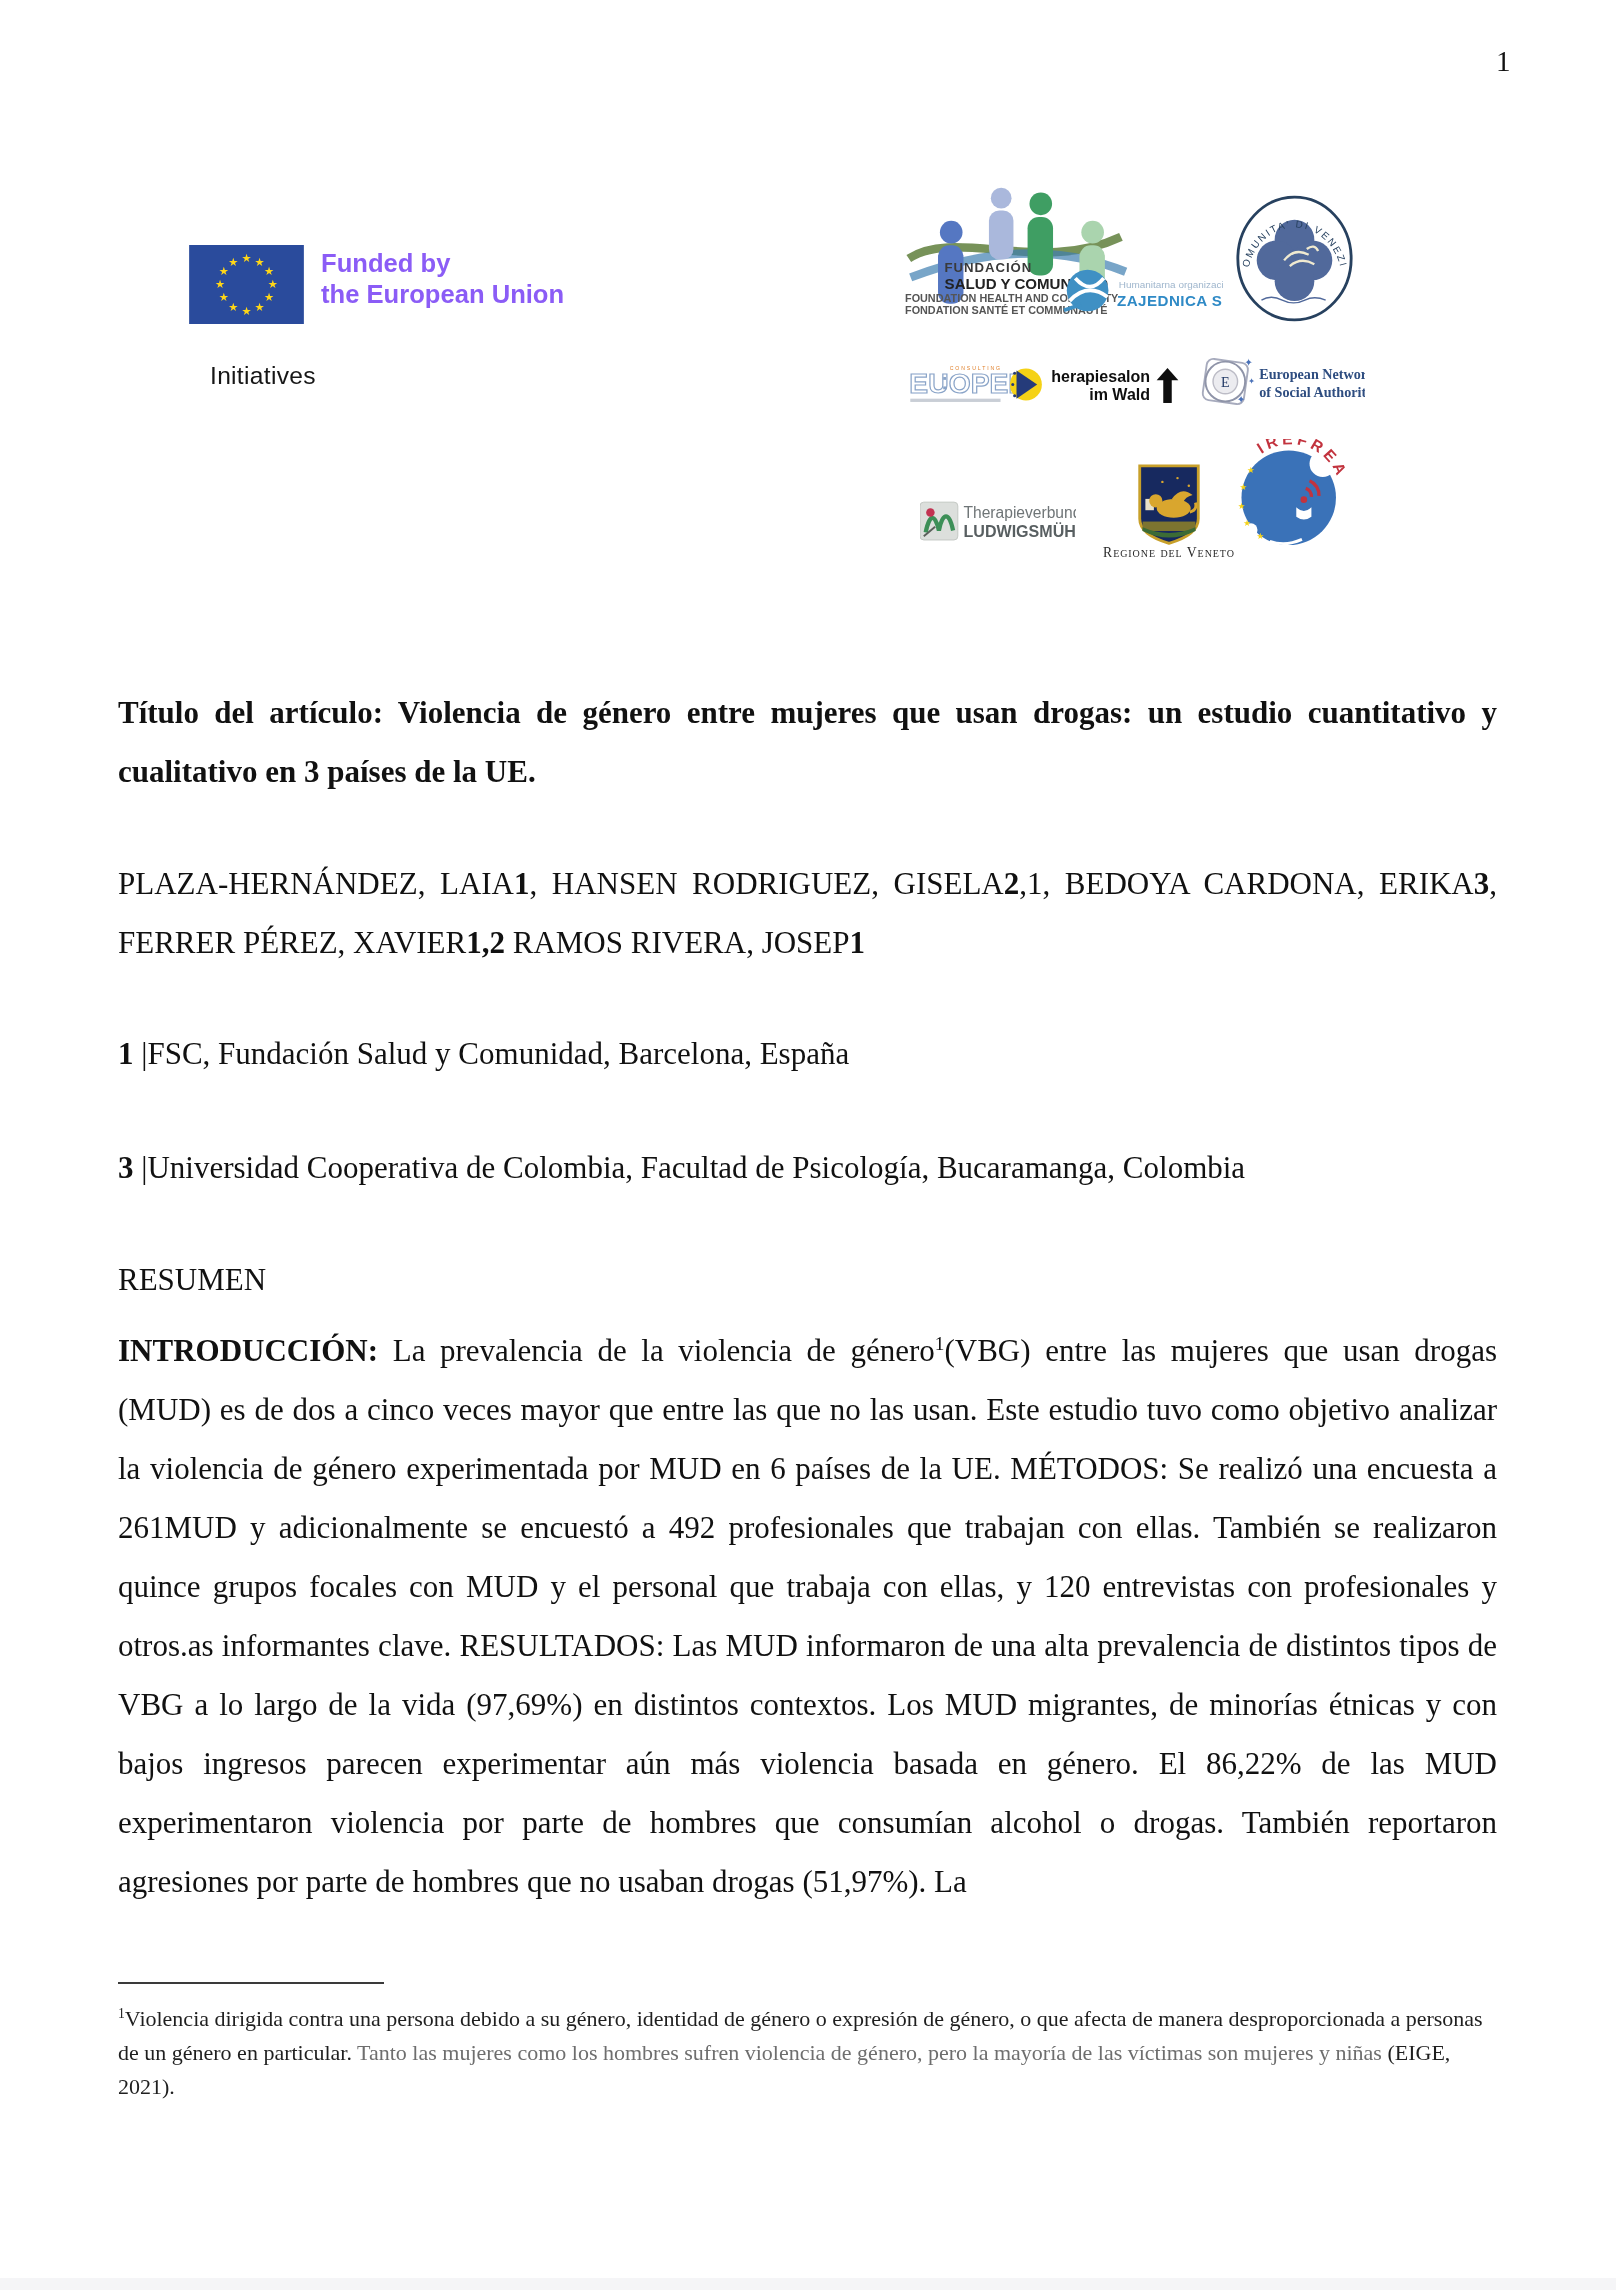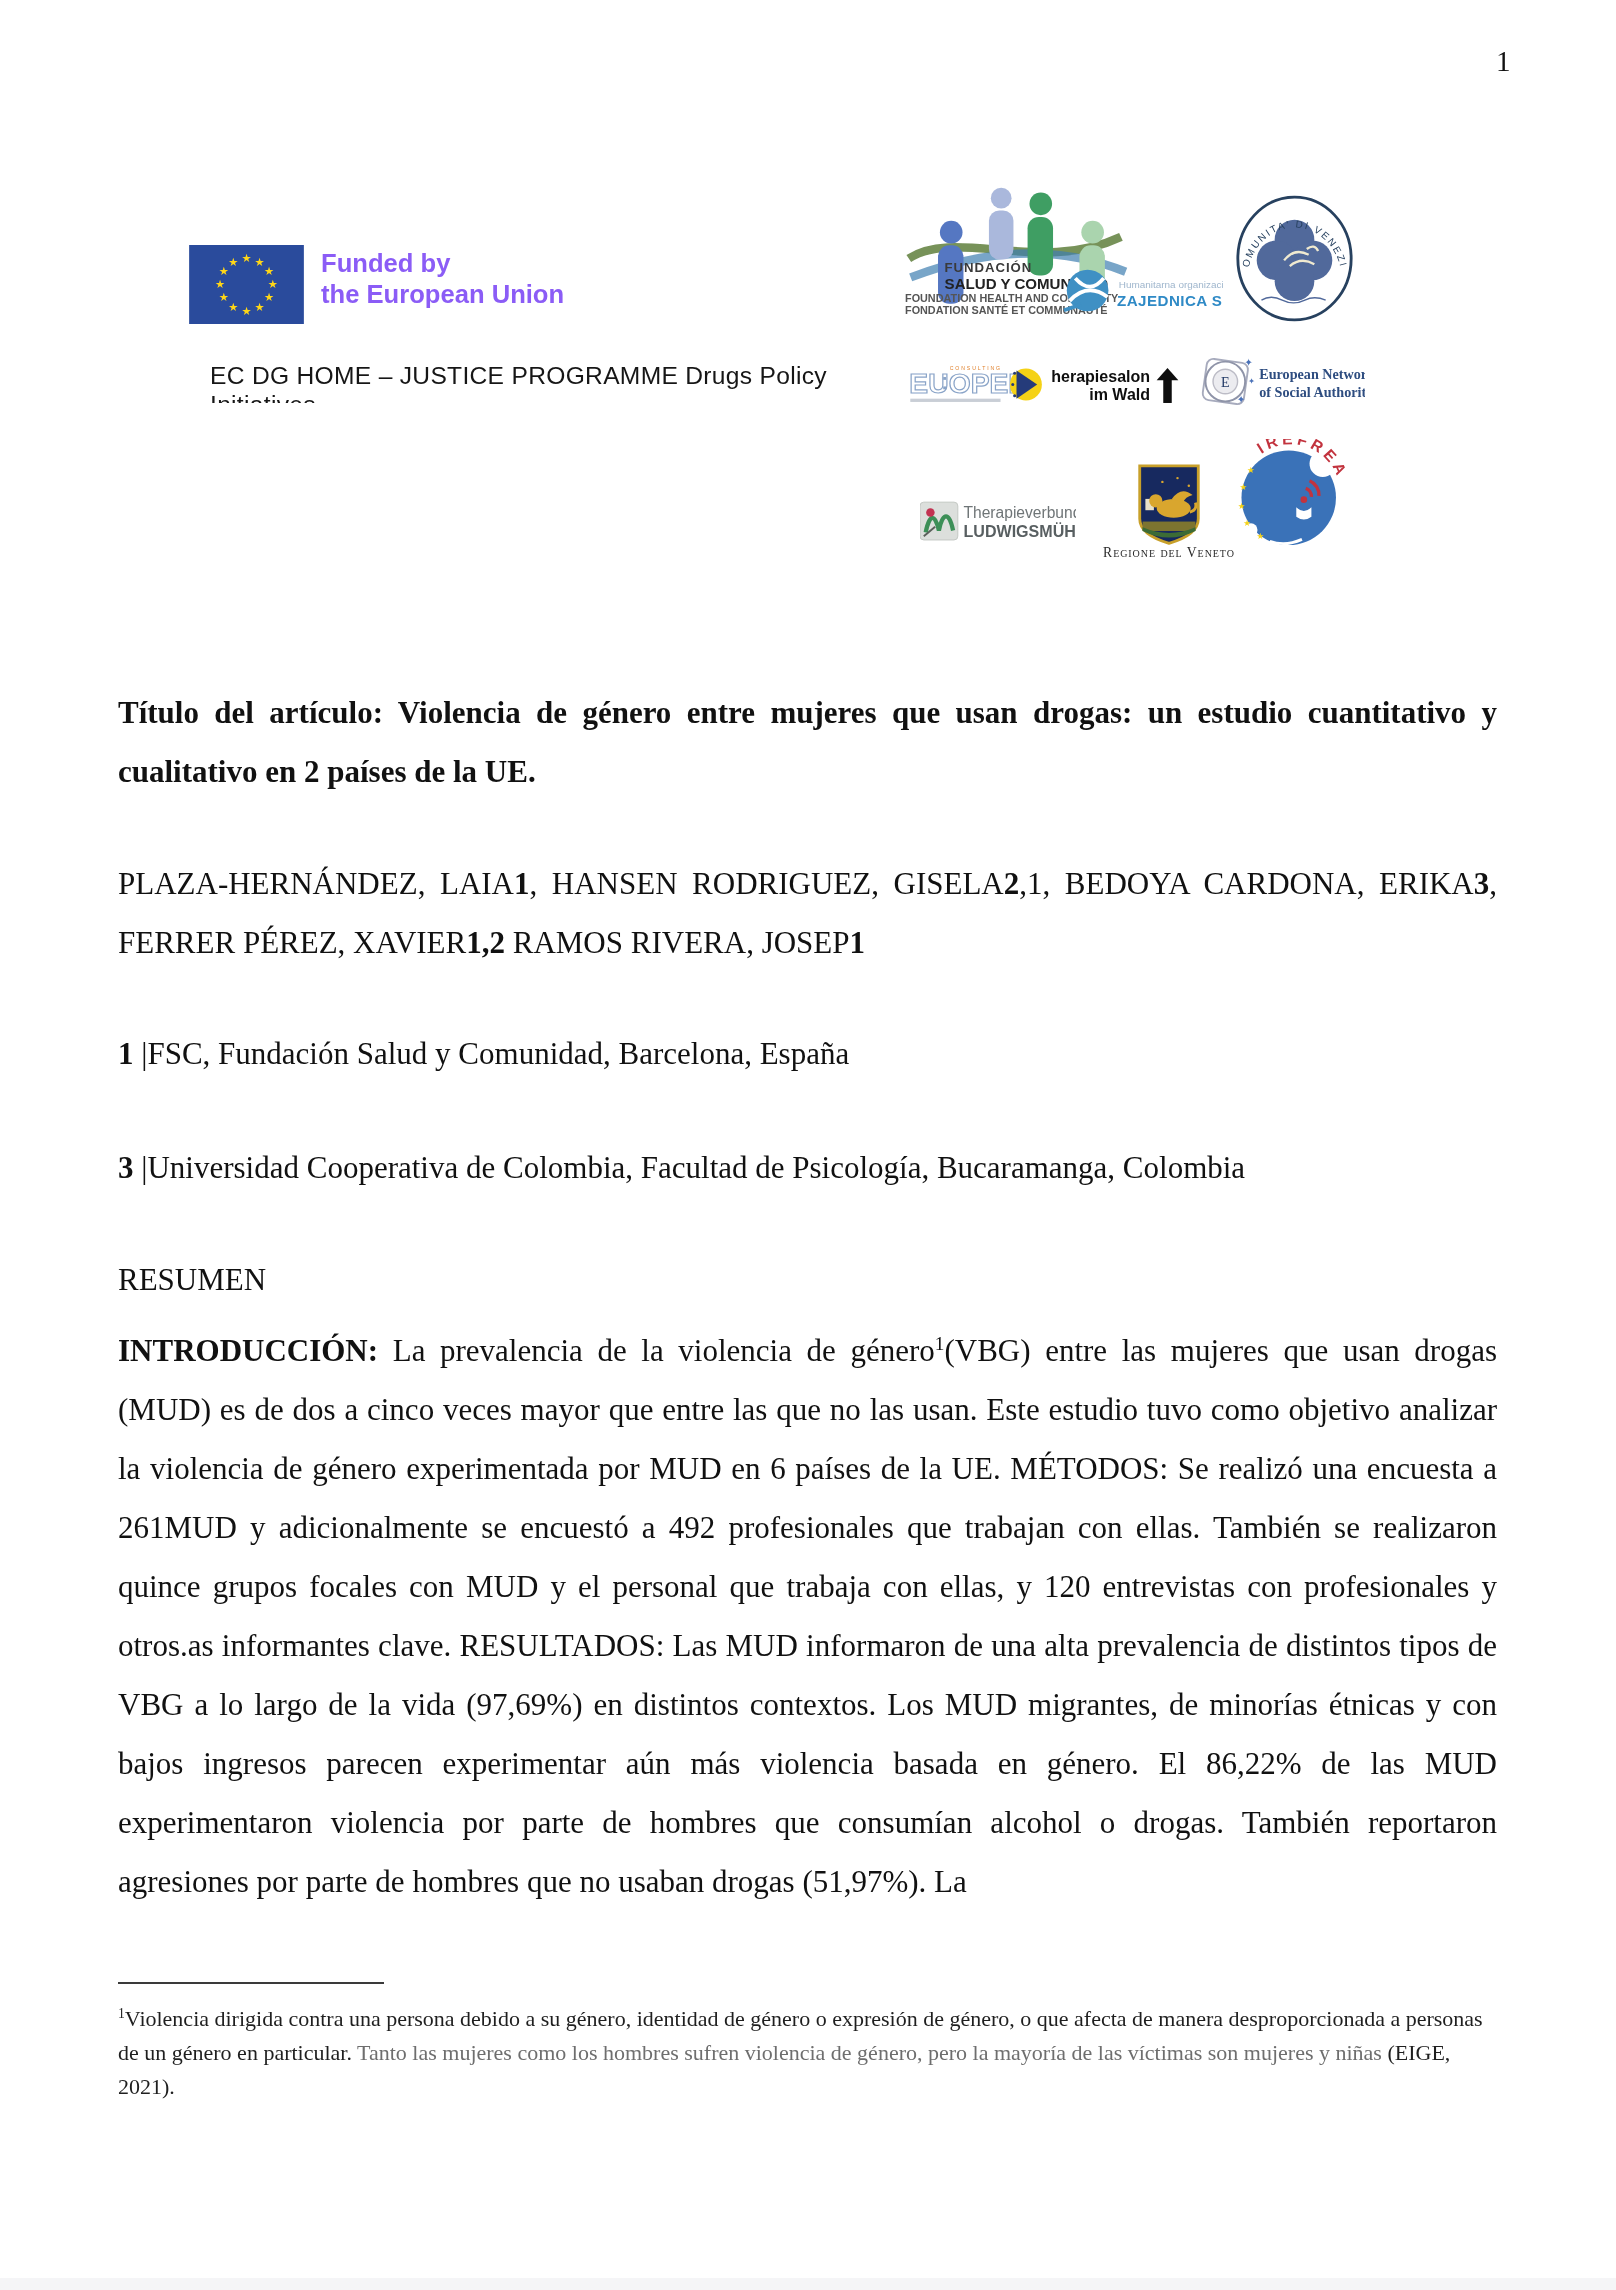--- a/index.html
+++ b/index.html
@@ -63,21 +63,20 @@
         <text x="37" y="32">★</text>
         <text x="47" y="22">★</text>
     </g>
   </svg>
   <div class="abs funded">
     <div>Funded by</div>
     <div>the European Union</div>
   </div>
 
   <div class="abs programme">
-    <div>EC DG HOME – JUSTICE PROGRAMME Drugs Policy</div>
     <div>Initiatives</div>
   </div>
 
   <svg class="logo" style="left:899px;top:185px" width="293" height="132" viewBox="0 0 310 140">
     <g>
       <path d="M10,78 C 60,45 150,95 235,55" stroke="#55772f" stroke-width="9" fill="none" opacity="0.8"></path>
       <path d="M12,98 C 80,72 160,60 240,92" stroke="#3f7fb0" stroke-width="9" fill="none" opacity="0.7"></path>
       <circle cx="108" cy="14" r="11" fill="#aab8dc"></circle>
         <rect x="95" y="27" width="26" height="52" rx="11" fill="#aab8dc"></rect>
       <circle cx="150" cy="20" r="12" fill="#3f9e63"></circle>
@@ -214,21 +213,21 @@
       <path d="M82,44 a 16,16 0 0 1 10,16"></path>
       <path d="M78,52 a 9,9 0 0 1 6,9"></path>
     </g>
     <circle cx="76" cy="64" r="3.5" fill="#c2333e"></circle>
     <path d="M68,72 q 8,8 16,0 l 0,10 q -8,6 -16,0 z" fill="#ffffff"></path>
     <text font-size="16.5" font-weight="bold" fill="#c2333e" letter-spacing="4">
       <textPath href="#irfArc" startOffset="50%" text-anchor="middle">IREFREA</textPath>
     </text>
   </svg>
 
-  <div class="abs title">Título del artículo: Violencia de género entre mujeres que usan drogas: un estudio cuantitativo y cualitativo en 2 países de la UE.</div>
+  <div class="abs title">Título del artículo: Violencia de género entre mujeres que usan drogas: un estudio cuantitativo y cualitativo en 3 países de la UE.</div>
 
   <div class="abs authors"><span>PLAZA-HERNÁNDEZ, LAIA</span><span class="b">1</span><span>, HANSEN RODRIGUEZ, GISELA</span><span class="b">2</span><span>,1, BEDOYA CARDONA, ERIKA</span><span class="b">3</span><span>, FERRER PÉREZ, XAVIER</span><span class="b">1,2</span><span> RAMOS RIVERA, JOSEP</span><span class="b">1</span></div>
 
   <div class="abs affil" style="top:1024px"><span class="b">1</span><span> |FSC, Fundación Salud y Comunidad, Barcelona, España</span></div>
   <div class="abs affil" style="top:1138px"><span class="b">3</span><span> |Universidad Cooperativa de Colombia, Facultad de Psicología, Bucaramanga, Colombia</span></div>
 
   <div class="abs resumen">RESUMEN</div>
 
   <div class="abs abstract"><span class="b">INTRODUCCIÓN:</span><span> La prevalencia de la violencia de género</span><sup>1</sup><span>(VBG) entre las mujeres que usan drogas (MUD) es de dos a cinco veces mayor que entre las que no las usan. Este estudio tuvo como objetivo analizar la violencia de género experimentada por MUD en 6 países de la UE. MÉTODOS: Se realizó una encuesta a 261MUD y adicionalmente se encuestó a 492 profesionales que trabajan con ellas. También se realizaron quince grupos focales con MUD y el personal que trabaja con ellas, y 120 entrevistas con profesionales y otros.as informantes clave. RESULTADOS: Las MUD informaron de una alta prevalencia de distintos tipos de VBG a lo largo de la vida (97,69%) en distintos contextos. Los MUD migrantes, de minorías étnicas y con bajos ingresos parecen experimentar aún más violencia basada en género. El 86,22% de las MUD experimentaron violencia por parte de hombres que consumían alcohol o drogas. También reportaron agresiones por parte de hombres que no usaban drogas (51,97%). La</span></div>
 

